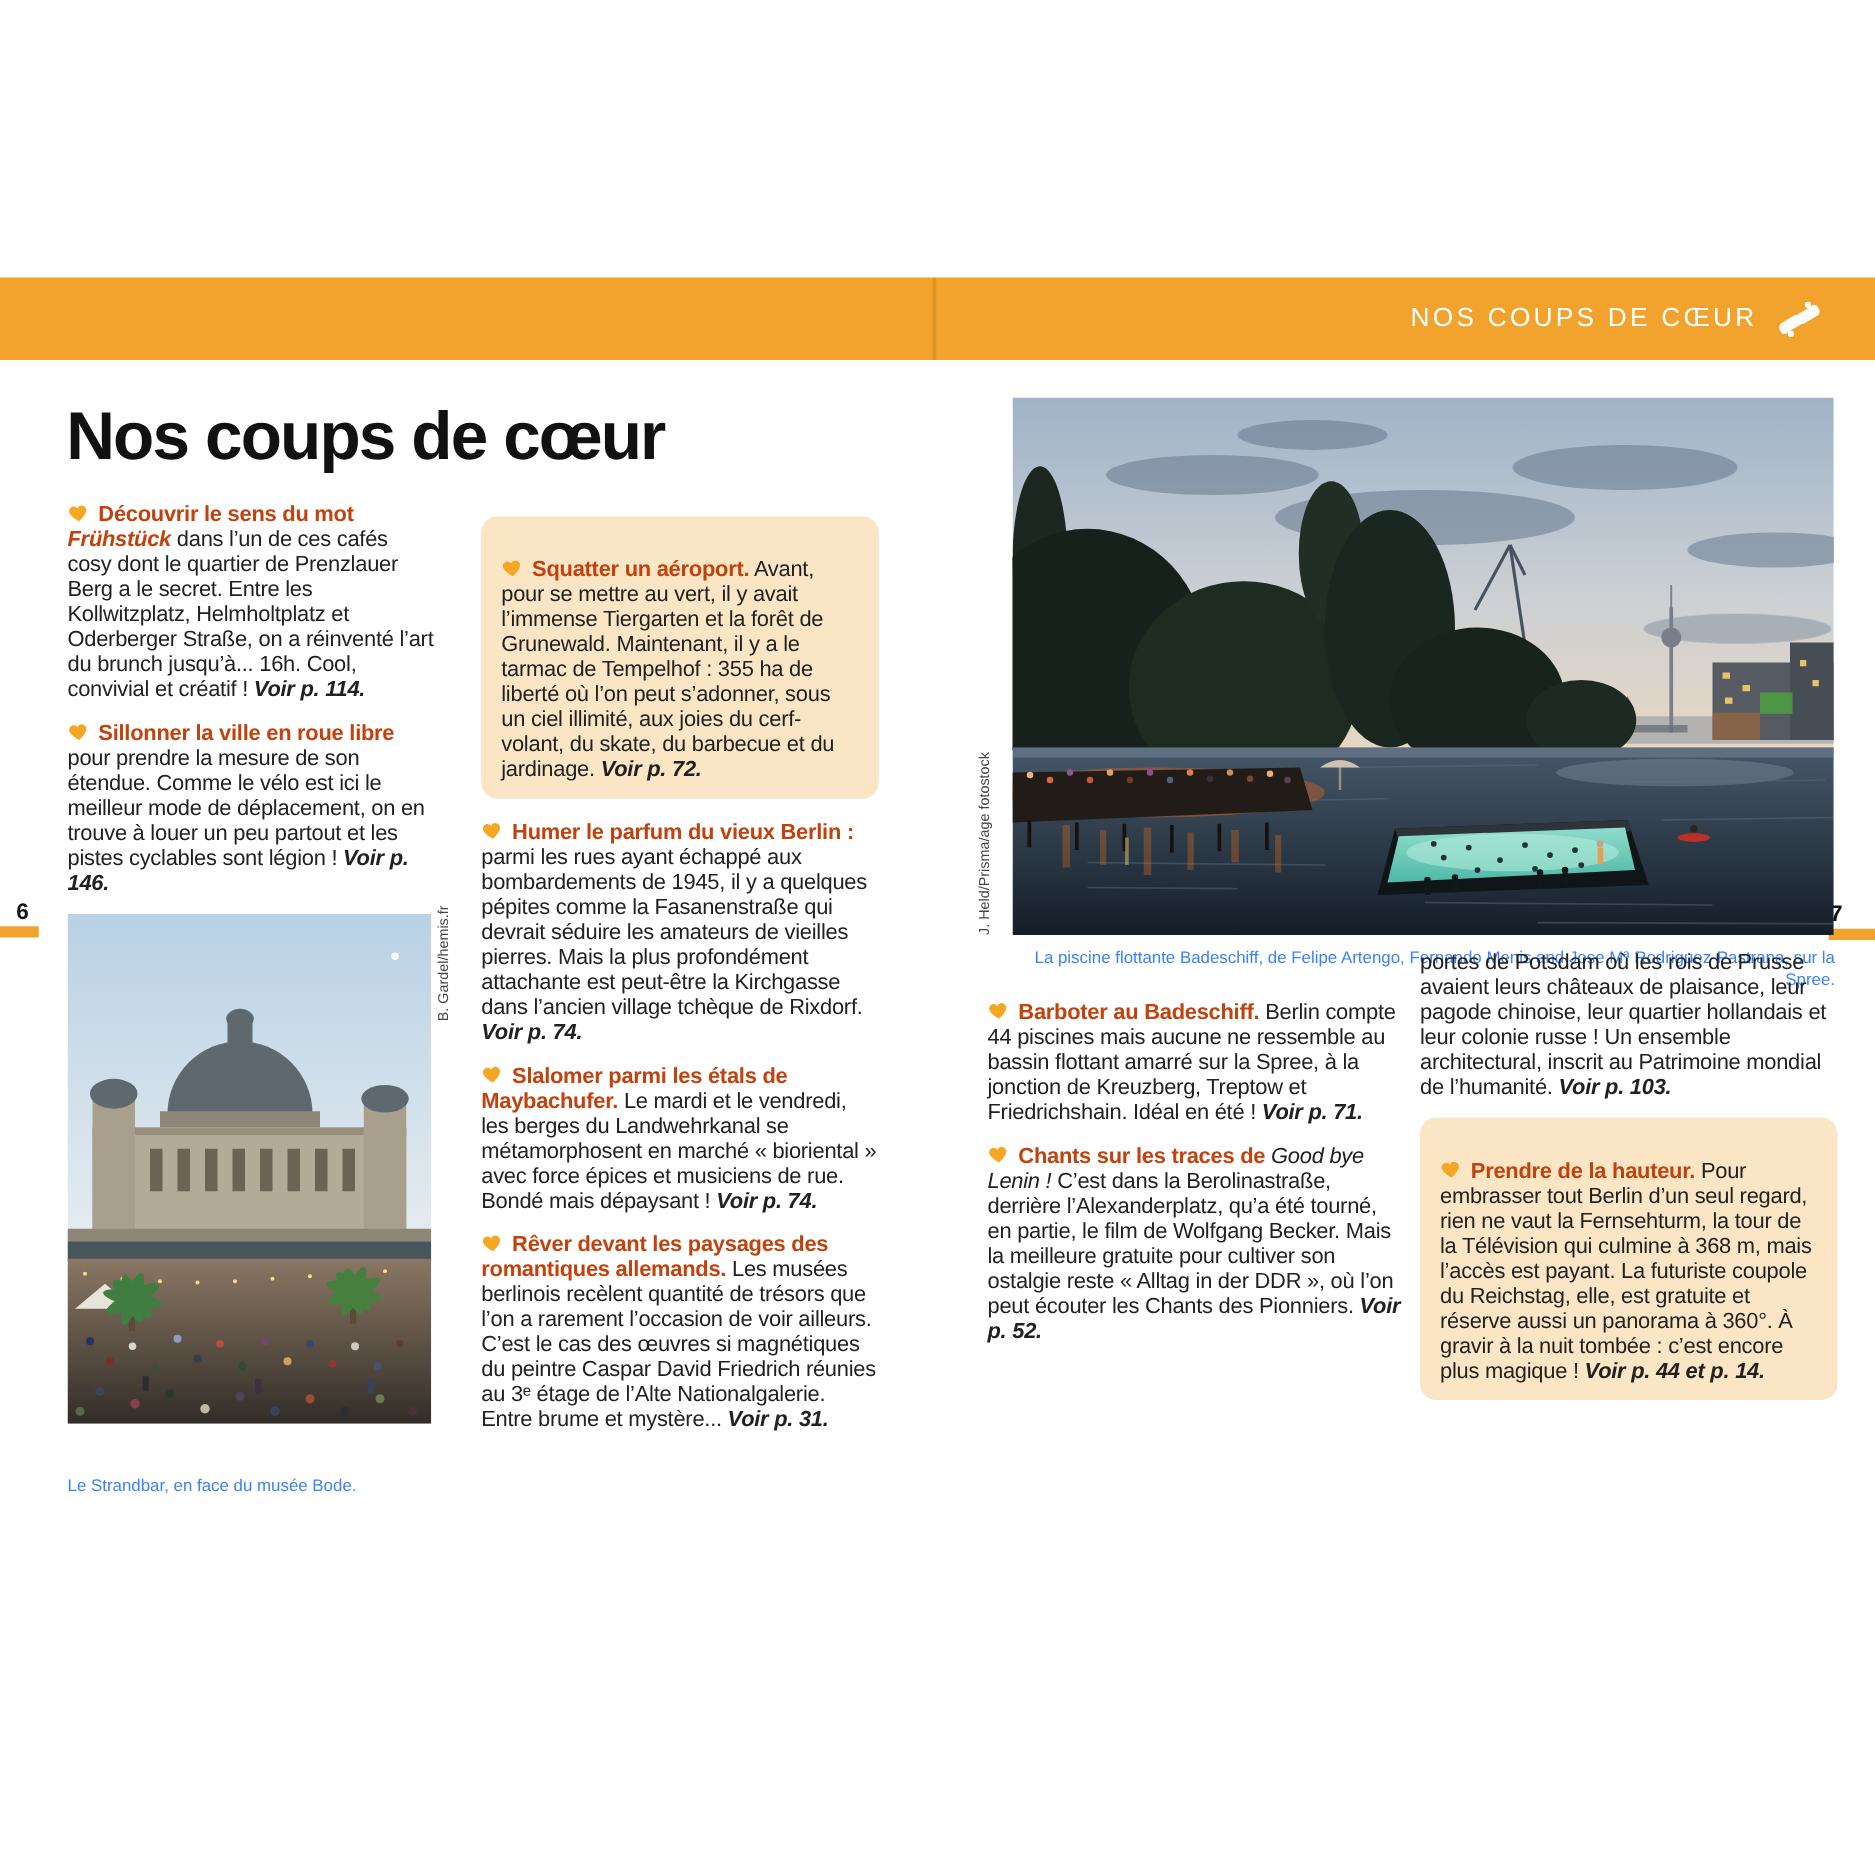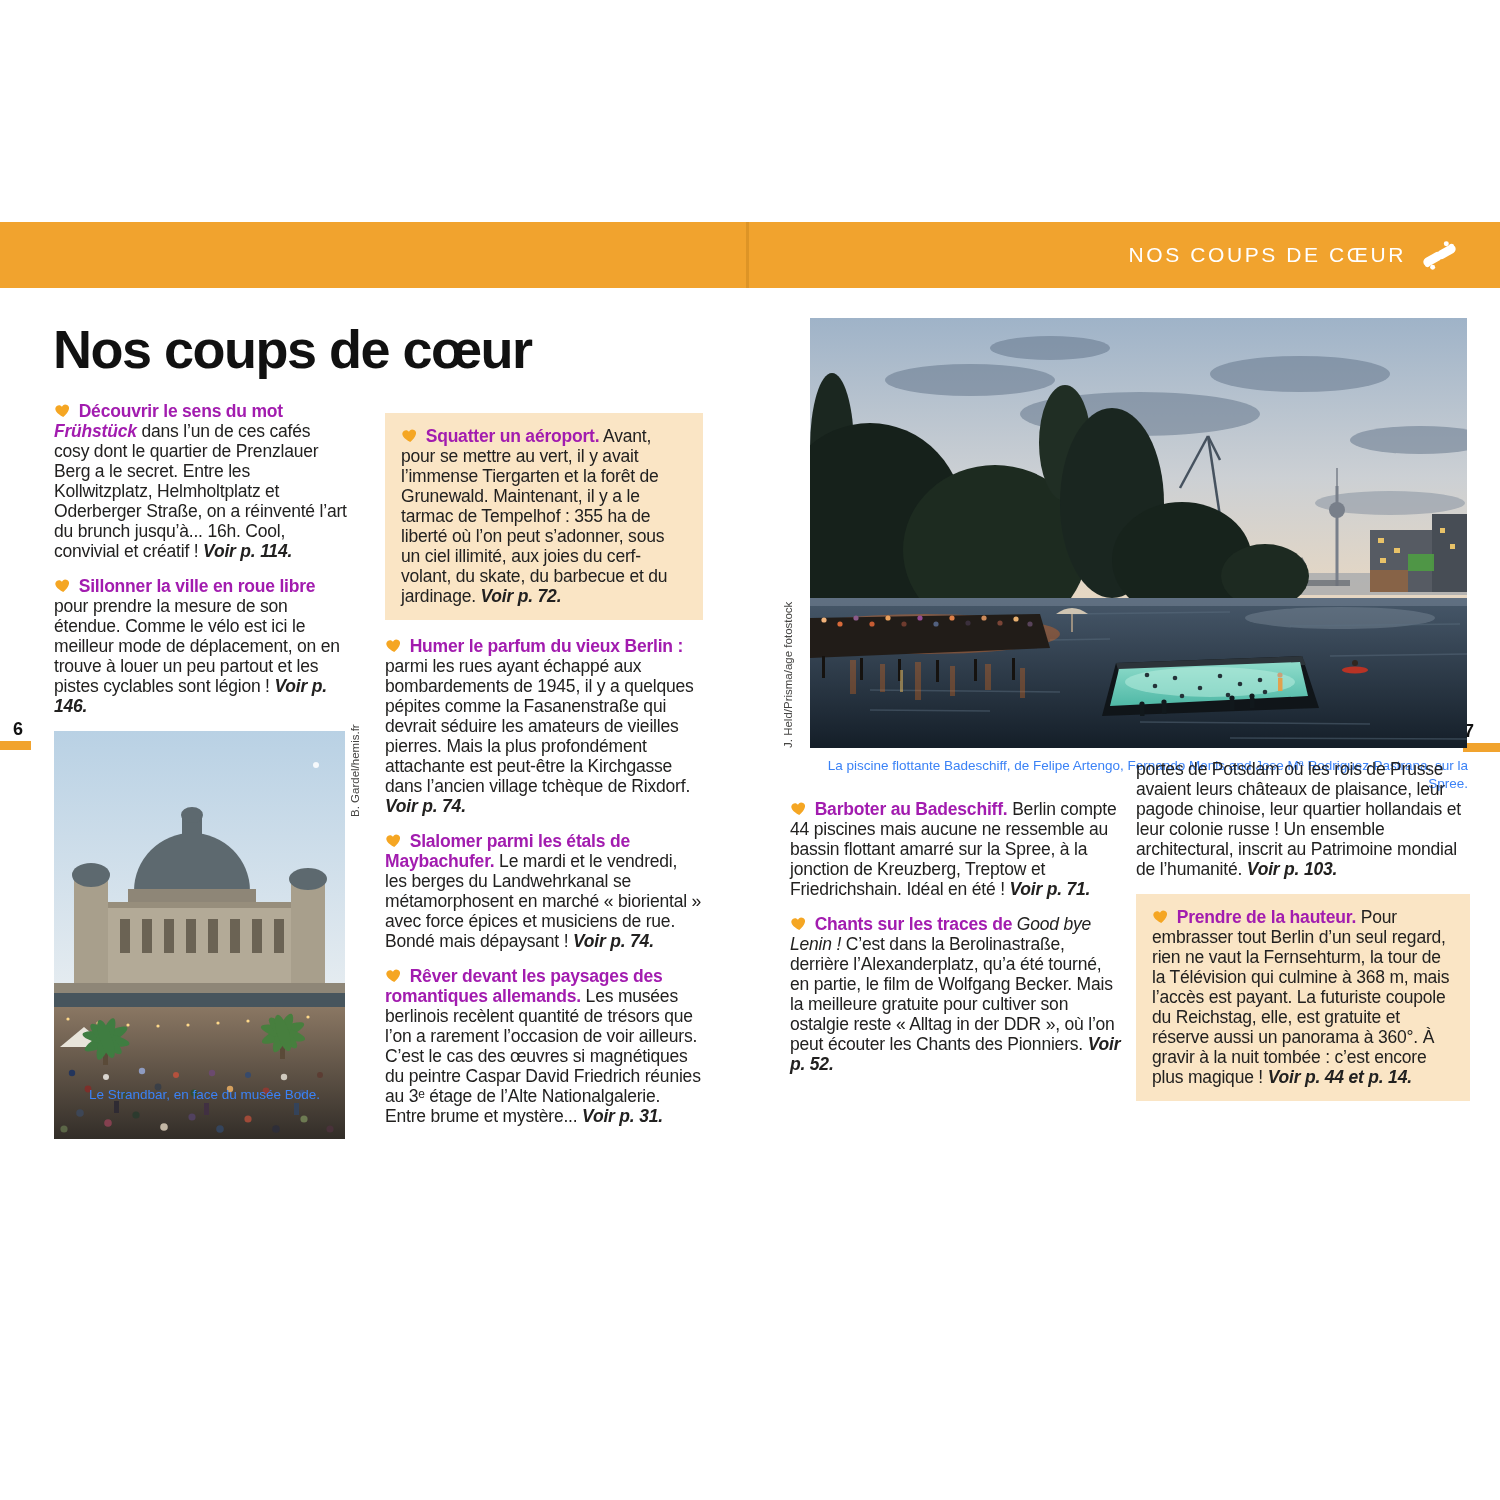--- a/index.html
+++ b/index.html
@@ -20,34 +20,34 @@
                 font-weight:bold; letter-spacing:-1.5px; color:#111; }
 
   
   .col { position:absolute; font-size:17.5px; line-height:20px;
          letter-spacing:-0.2px; color:#222120; }
   .col-l1 { left:54px;  top:401px; width:293px; }
   .col-l2 { left:385px; top:413px; width:318px; }
   .col-r1 { left:790px; top:799px; width:331px; }
   .col-r2 { left:1136px; top:759px; width:334px; }
   .entry { margin-bottom:15px; }
-  .entry b { color:#a21caf; }
+  .entry b { color:#c2410c; }
   .voir { font-style:italic;font-weight:bold; }
   .lead-italic { font-style:italic; }
   .heart { display:inline-block; width:17px; height:14px; margin-right:3px;
            vertical-align:-1px; transform:rotate(-7deg); }
-  .box { background:#FAE5C5; padding:13px 16px 14px 16px; margin-bottom:16px; }
+  .box { background:#FAE5C5; padding:32px 16px 14px 16px; margin-bottom:16px;border-radius:13px; }
   .box .entry { margin-bottom:0; }
 
   
   .photo-left  { position:absolute; left:54px;  top:731px; width:291px; height:408px; }
   .photo-right { position:absolute; left:810px; top:318px; width:657px; height:430px; }
   .photo-left svg, .photo-right svg { width:100%; height:100%; display:block; }
   .caption { font-size:13.5px; color:#3b82f6; line-height:18px; }
-  .caption-left  { position:absolute; left:54px;  top:1086px; width:301px; text-align:center; }
+  .caption-left  { position:absolute; left:54px;  top:1180px; width:301px; text-align:left; }
   .caption-right { position:absolute; left:810px; top:757px;  width:658px; text-align:right; }
   .vcredit { position:absolute; writing-mode:vertical-rl; transform:rotate(180deg);
              font-size:11.5px; color:#454442; letter-spacing:0; }
   .vcredit-left  { left:349px; top:701px; height:116px; }
   .vcredit-right { left:782px; top:584px; height:164px; }
 
   
   .pagenum { position:absolute; font-size:18px; font-weight:bold; color:#111; }
   .pn-6 { left:13px;  top:719px; }
   .pn-7 { left:1464px; top:721px; }

